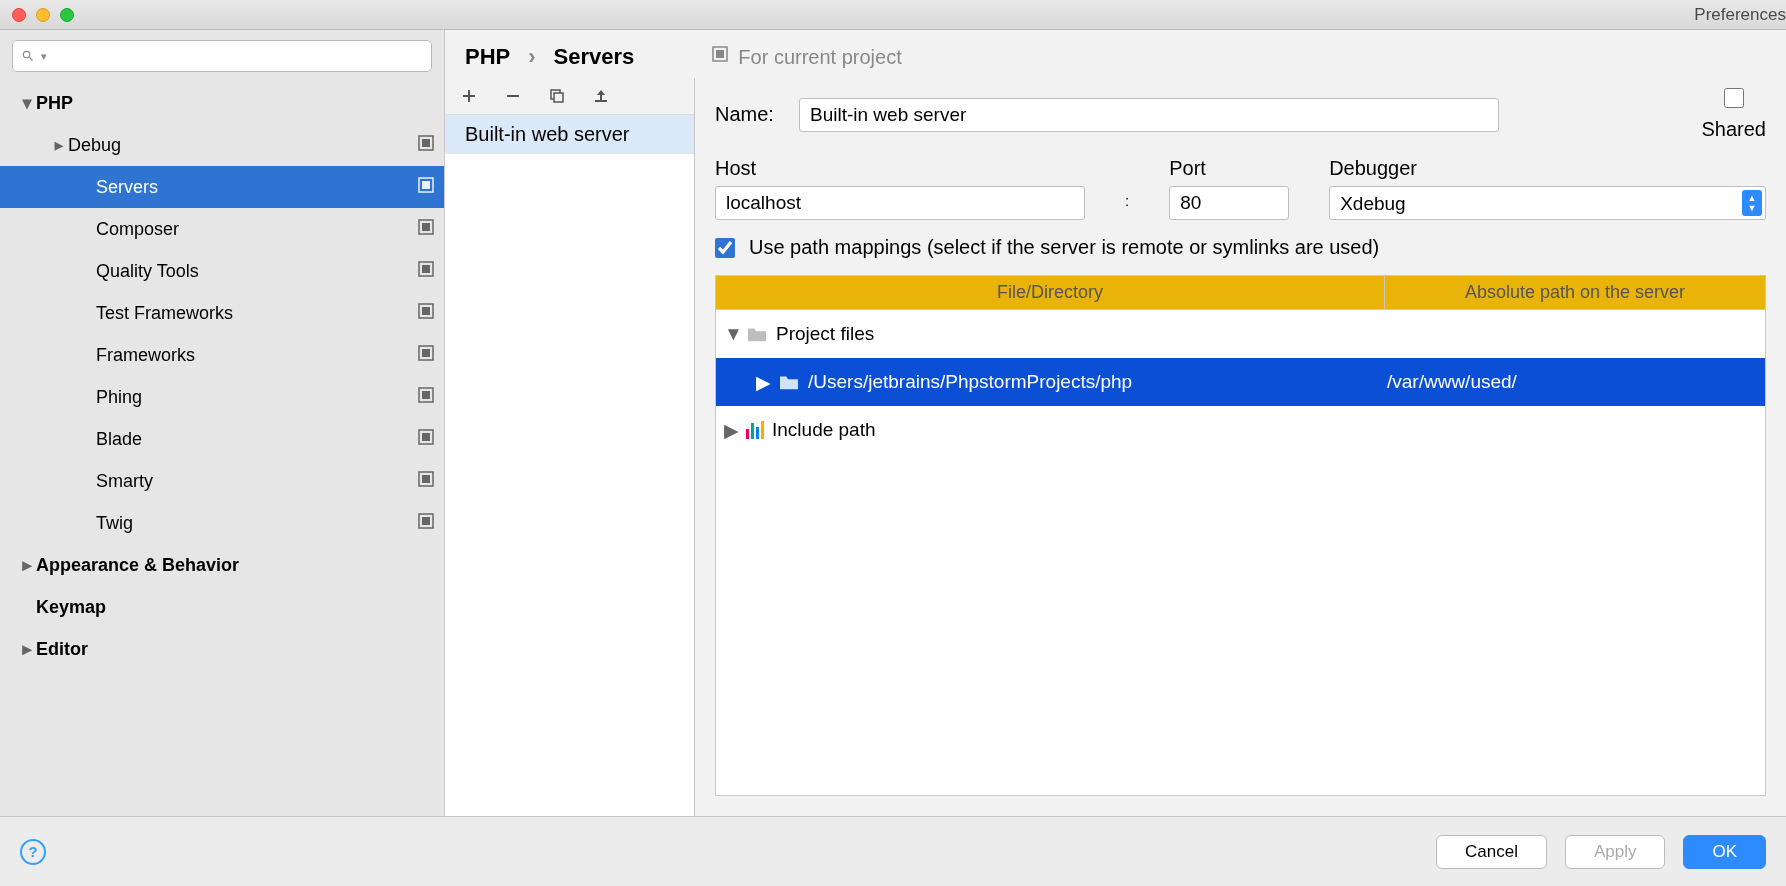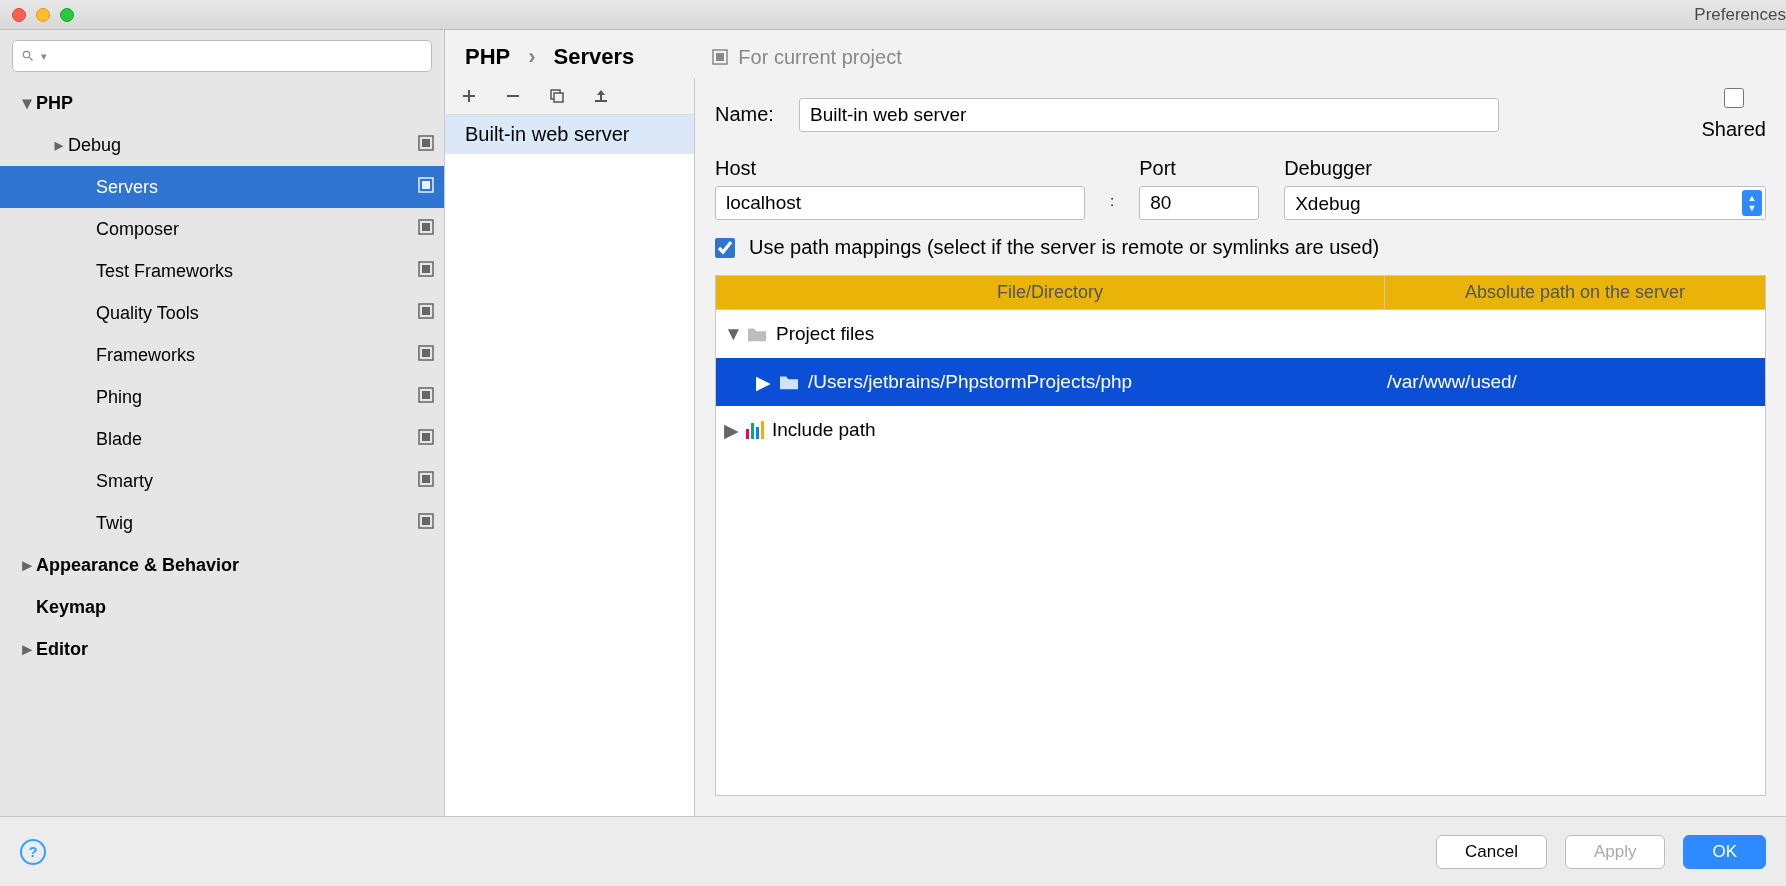--- a/index.html
+++ b/index.html
@@ -27,21 +27,21 @@
 .tree-row.selected .chev{color:#fff;}
 .indent1{padding-left:18px;}
 .indent2{padding-left:50px;}
 .indent3{padding-left:78px;}
 
 .main { flex:1; display:flex; flex-direction:column; background:#f2f2f2; }
 .crumb-row{display:flex;align-items:center;gap:18px;padding:14px 20px 8px 20px;font-size:22px;}
 .crumb-row .sep{color:#888;font-weight:600;}
 .crumb-root{font-weight:700;}
 .crumb-leaf{font-weight:700;}
-.proj-hint{margin-left:60px;color:#888;font-size:20px;display:flex;align-items:center;gap:10px;}
+.proj-hint{margin-left:60px;color:#888;font-size:20px;display:flex;align-items:flex-start;gap:10px;}
 .main-body{flex:1;display:flex;}
 .server-list{width:250px;border-right:1px solid #c8c8c8;background:#fff;display:flex;flex-direction:column;}
 .server-toolbar{display:flex;gap:24px;padding:8px 14px;color:#555;border-bottom:1px solid #ddd;background:#f2f2f2;}
 .tb-btn{width:20px;height:20px;display:flex;align-items:center;justify-content:center;cursor:pointer;}
 .server-item{padding:8px 20px;font-size:20px;background:#dbe8f7;}
 .form{flex:1;padding:10px 20px 20px 20px;display:flex;flex-direction:column;gap:16px;}
 .row{display:flex;align-items:center;gap:14px;}
 .lbl{font-size:20px;min-width:70px;}
 .lbl-h{font-size:20px;}
 .txt{background:#fff;border:1px solid #bfbfbf;border-radius:3px;height:34px;padding:0 10px;font-size:19px;outline:none;}
@@ -119,29 +119,29 @@
         <div class="tree-row indent3">
           <span class="chev"></span>
           <span>Composer</span>
           <span class="scope-icon"><svg width="16" height="16" viewBox="0 0 16 16">
               <rect x="1" y="1" width="14" height="14" fill="none" stroke="currentColor" stroke-width="1.5"></rect>
               <rect x="4" y="4" width="8" height="8" fill="currentColor"></rect>
             </svg></span>
         </div>
         <div class="tree-row indent3">
           <span class="chev"></span>
+          <span>Quality Tools</span>
+          <span class="scope-icon"><svg width="16" height="16" viewBox="0 0 16 16">
+              <rect x="1" y="1" width="14" height="14" fill="none" stroke="currentColor" stroke-width="1.5"></rect>
+              <rect x="4" y="4" width="8" height="8" fill="currentColor"></rect>
+            </svg></span>
+        </div>
+        <div class="tree-row indent3">
+          <span class="chev"></span>
           <span>Test Frameworks</span>
-          <span class="scope-icon"><svg width="16" height="16" viewBox="0 0 16 16">
-              <rect x="1" y="1" width="14" height="14" fill="none" stroke="currentColor" stroke-width="1.5"></rect>
-              <rect x="4" y="4" width="8" height="8" fill="currentColor"></rect>
-            </svg></span>
-        </div>
-        <div class="tree-row indent3">
-          <span class="chev"></span>
-          <span>Quality Tools</span>
           <span class="scope-icon"><svg width="16" height="16" viewBox="0 0 16 16">
               <rect x="1" y="1" width="14" height="14" fill="none" stroke="currentColor" stroke-width="1.5"></rect>
               <rect x="4" y="4" width="8" height="8" fill="currentColor"></rect>
             </svg></span>
         </div>
         <div class="tree-row indent3">
           <span class="chev"></span>
           <span>Frameworks</span>
           <span class="scope-icon"><svg width="16" height="16" viewBox="0 0 16 16">
               <rect x="1" y="1" width="14" height="14" fill="none" stroke="currentColor" stroke-width="1.5"></rect>
@@ -240,21 +240,21 @@
       <div class="form">
         <div class="row">
           <span class="lbl">Name:</span>
           <input class="txt name" value="Built-in web server" style="">
           <div class="shared-group">
             <input type="checkbox" class="chk" style="">
             <span class="lbl-h">Shared</span>
           </div>
         </div>
 
-        <div class="row" style="gap:25px;">
+        <div class="row" style="gap:40px;">
           <div style="display:flex;flex-direction:column;gap:6px;flex:0 0 370px;">
             <span class="lbl-h">Host</span>
             <input class="txt" value="localhost" style="">
           </div>
           <div style="display:flex;flex-direction:column;gap:6px;justify-content:flex-end;padding-top:24px;">
             <span>:</span>
           </div>
           <div style="display:flex;flex-direction:column;gap:6px;width:120px;">
             <span class="lbl-h">Port</span>
             <input class="txt" value="80" style="">

